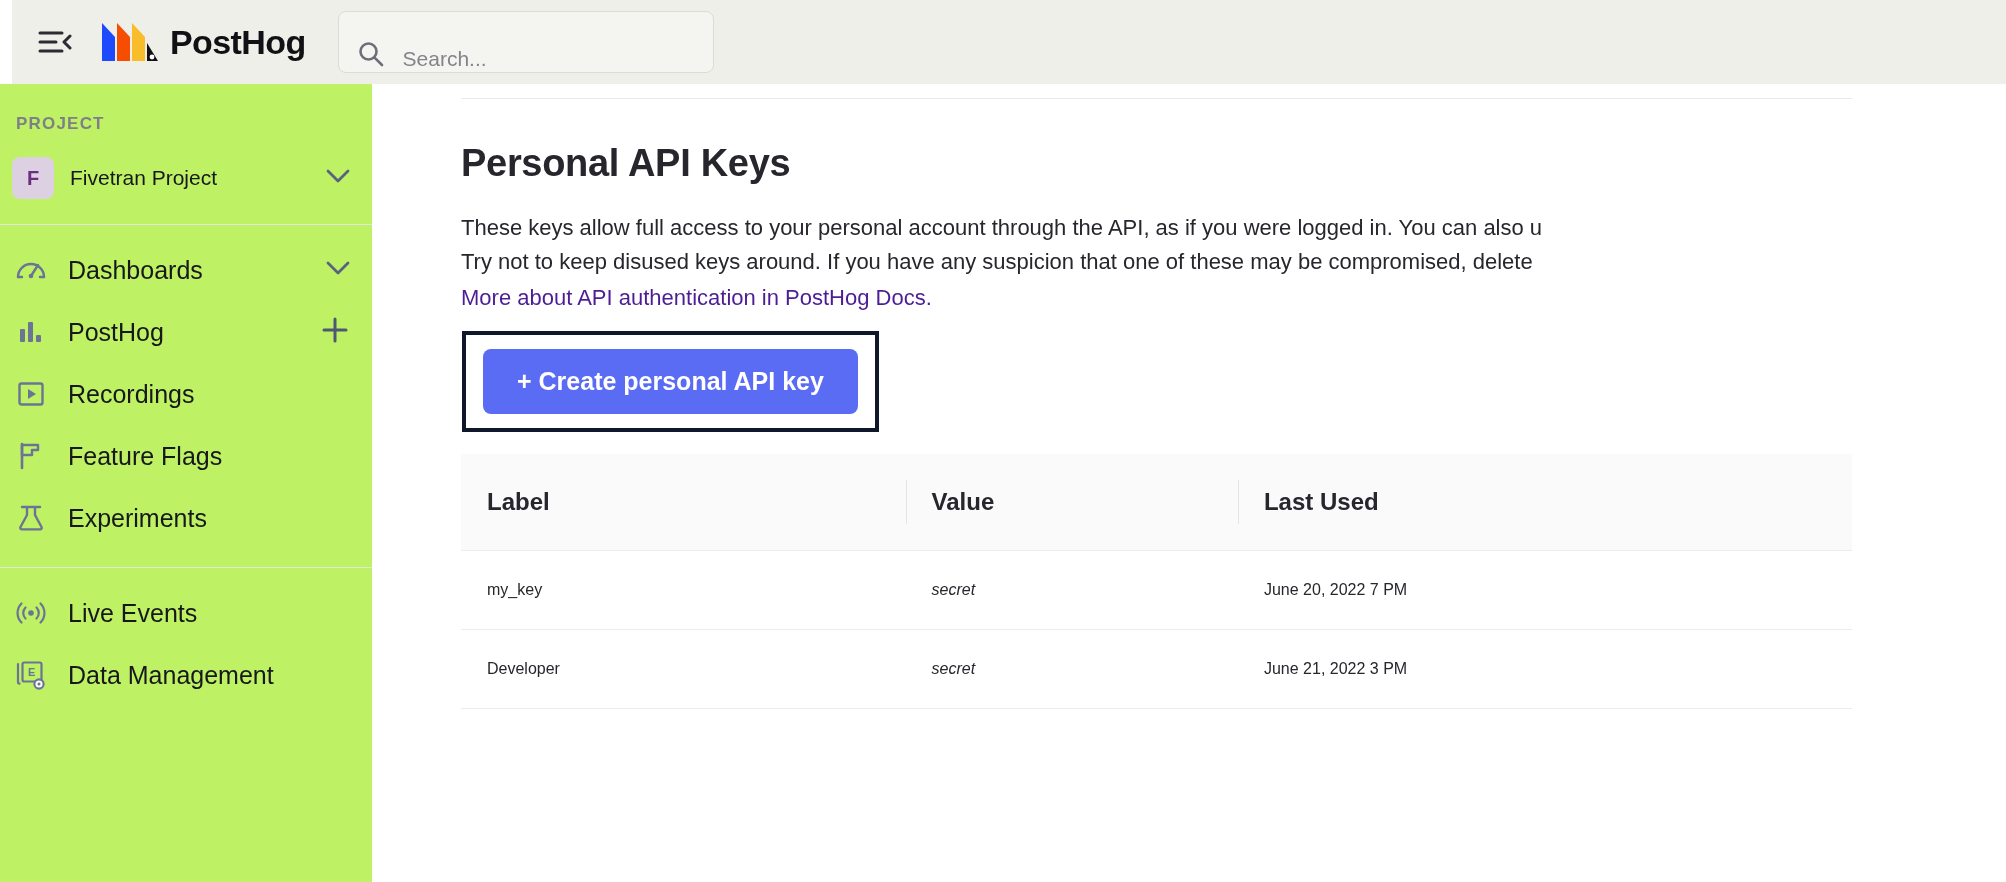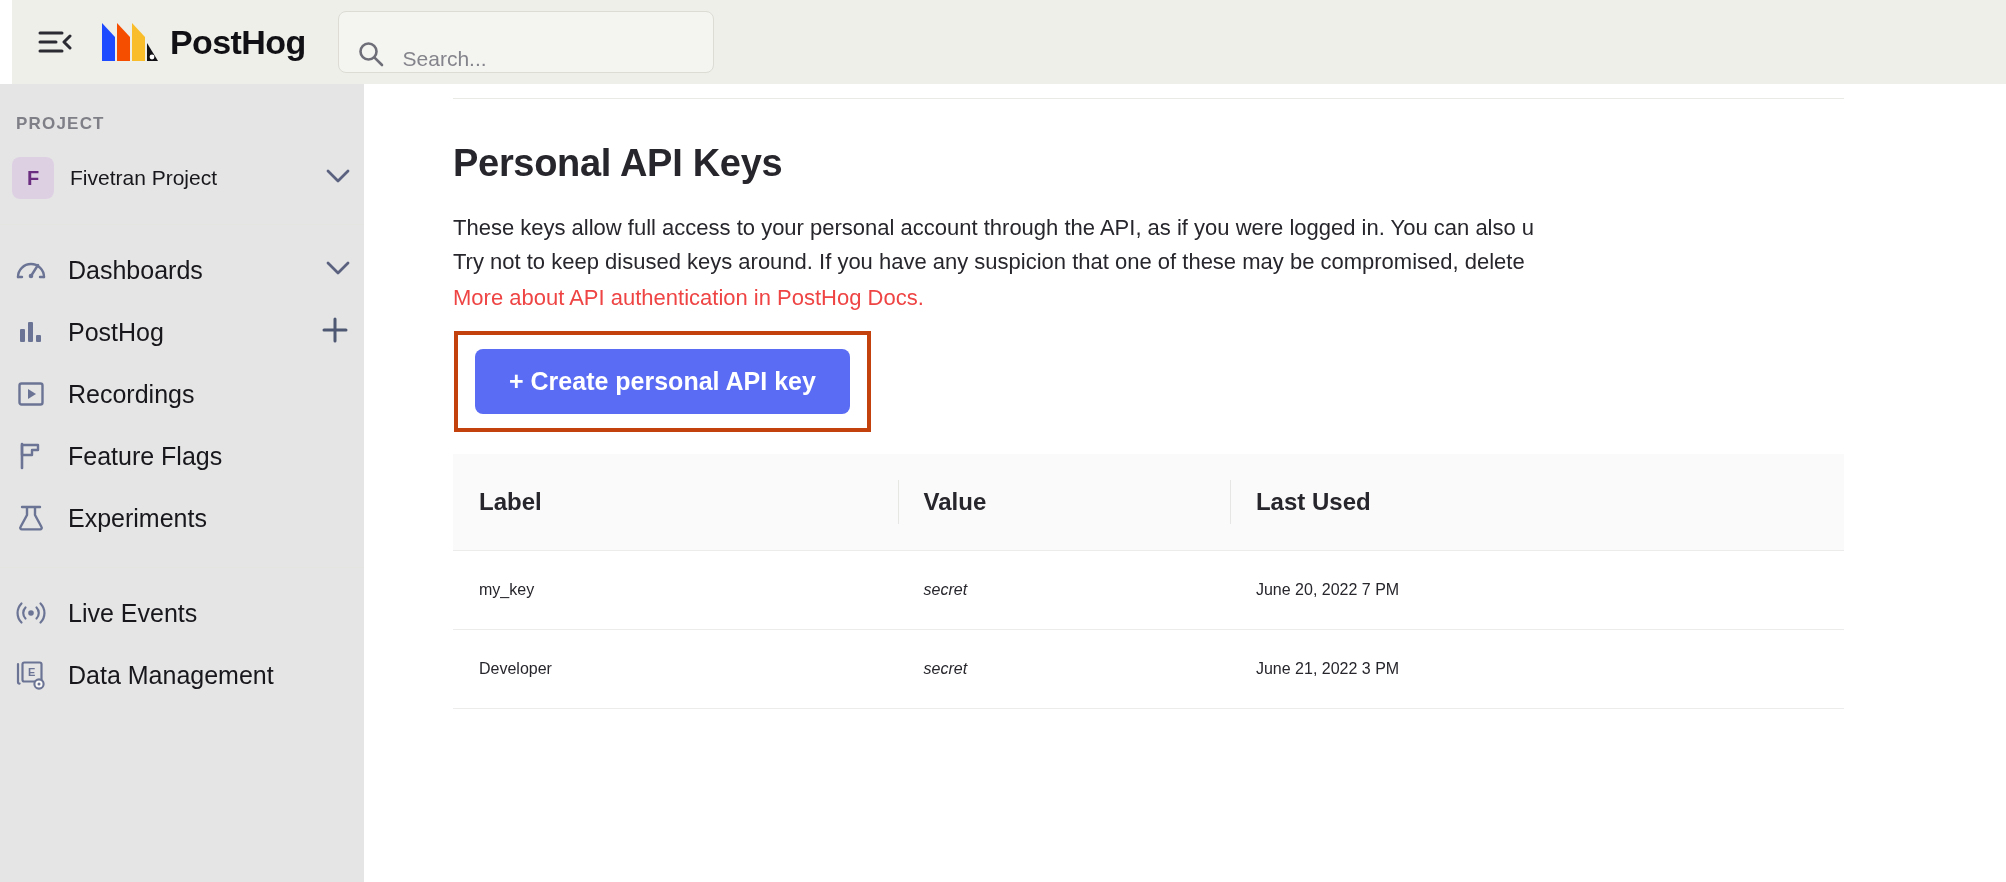--- a/index.html
+++ b/index.html
@@ -60,21 +60,21 @@
     font-size: 21px; color: #55555f;
     font-family: "Liberation Sans", sans-serif;
     width: 100%;
   }
   .search-input::placeholder { color: #84848c; opacity: 1; }
 
   
   .sidebar {
     position: absolute; top: 84px; left: 0;
     width: 373px; height: 798px;
-    background: #e5e5e5;
+    background: #bef264;
     border-right: 1px solid #e3e3df;
     padding-top: 30px;
     overflow: hidden;
   }
   .project-label {
     font-size: 17px; font-weight: 700;
     letter-spacing: 1.2px;
     color: #7f7f88;
     padding: 0 18px 0 16px;
     margin-bottom: 16px;
@@ -121,21 +121,21 @@
   .nav-icon svg { display: block; }
   .nav-label {
     margin-left: 20px;
     font-size: 25px; color: #17171c;
     flex: 1 1 auto; white-space: nowrap;
   }
   .nav-action { flex: 0 0 auto; display:block; cursor:pointer; }
 
   
   .main {
-    position: absolute; top: 84px; left: 364px;
+    position: absolute; top: 84px; left: 372px;
     width: 1480px; height: 798px;
     background: #ffffff;
     overflow: hidden;
   }
   .content-rule {
     position: absolute; top: 14px; left: 89px;
     width: 1543px; height: 1px;
     background: #e9e9e6;
   }
   .content {
@@ -150,31 +150,31 @@
     margin: 0 0 26px 0;
   }
   .desc {
     font-size: 22px; line-height: 34px;
     color: #26262c;
     margin: 0;
     white-space: nowrap;
   }
   .desc-link {
     font-size: 22px; line-height: 34px;
-    color: #ef4444;
+    color: #4c1d95;
     text-decoration: none;
     display: inline-block;
     margin-top: 2px;
     cursor: pointer;
   }
 
   
   .annot {
     display: inline-block;
-    border: 4px solid #c2410c;
+    border: 4px solid #0f172a;
     padding: 14px 17px 14px 17px;
     margin-top: 16px;
     margin-left: 1px;
   }
   .btn-primary {
     display: inline-block;
     background: #5a6cf3;
     color: #ffffff;
     font-size: 25px; font-weight: 700;
     border: none; border-radius: 8px;

